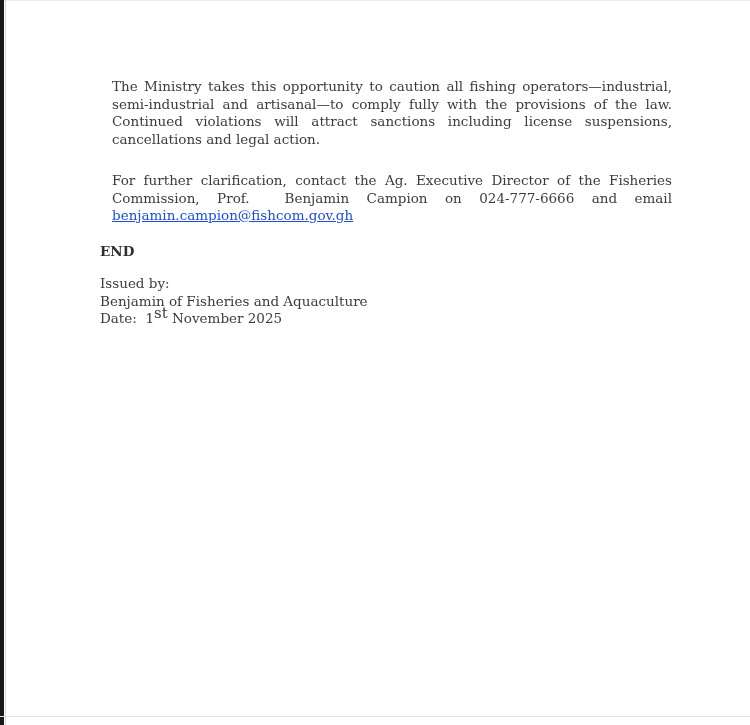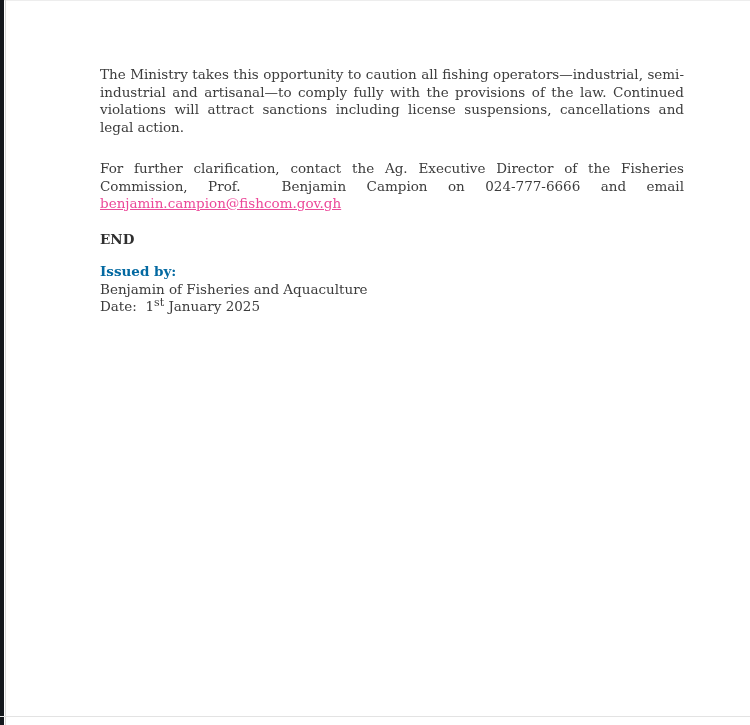--- a/index.html
+++ b/index.html
@@ -42,45 +42,45 @@
   .page-content {
     position: absolute;
     left: 100px;
     top: 66px;
     width: 584px;
     color: #3c3c3c;
     font-size: 13.5px;
     line-height: 17.5px;
   }
   .para {
-    margin: 0;
+    margin: 12px;
     text-align: justify;
   }
   .para.p-caution  { margin-bottom: 24px; }
   .para.p-mission  { margin-bottom: 19px; }
   .para.p-contact  { margin-bottom: 18px; }
   .end-marker {
     margin: 8px 0 15px 0;
     font-weight: bold;
     color: #2f2f2f;
   }
   .issued-block div {
     line-height: 17.5px;
   }
   .bold {
-    font-weight: bold;
-    color: #0369a1;
+    font-weight: normal;
+    color: #404040;
   }
   .email-link {
-    color: #ec4899;
+    color: #1d4ed8;
     text-decoration: underline;
     cursor: pointer;
   }
   sup.ordinal {
-    font-size: 11px;
+    font-size: 15px;
     line-height: 0;
     vertical-align: super;
   }
 </style>
 </head>
 <body>
 
 <div class="top-line"></div>
 <div class="edge-strip"></div>
 
@@ -89,18 +89,18 @@
   <p class="para p-caution">The Ministry takes this opportunity to caution all fishing operators—industrial, semi-industrial and artisanal—to comply fully with the provisions of the law. Continued violations will attract sanctions including license suspensions, cancellations and legal action.</p>
 
 
   <p class="para p-contact"><span>For further clarification, contact the Ag. Executive Director of the Fisheries Commission, Prof.&nbsp; Benjamin Campion on 024-777-6666 and email </span><a class="email-link">benjamin.campion@fishcom.gov.gh</a></p>
 
   <p class="end-marker">END</p>
 
   <div class="issued-block">
     <div class="bold">Issued by:</div>
     <div>Benjamin of Fisheries and Aquaculture</div>
-    <div><span>Date:&nbsp; 1</span><sup class="ordinal">st</sup><span> January 2025</span></div>
+    <div><span>Date:&nbsp; 1</span><sup class="ordinal">st</sup><span> November 2025</span></div>
   </div>
 
 </div>
 
 <div class="bottom-line"></div>
 
 </body></html>

